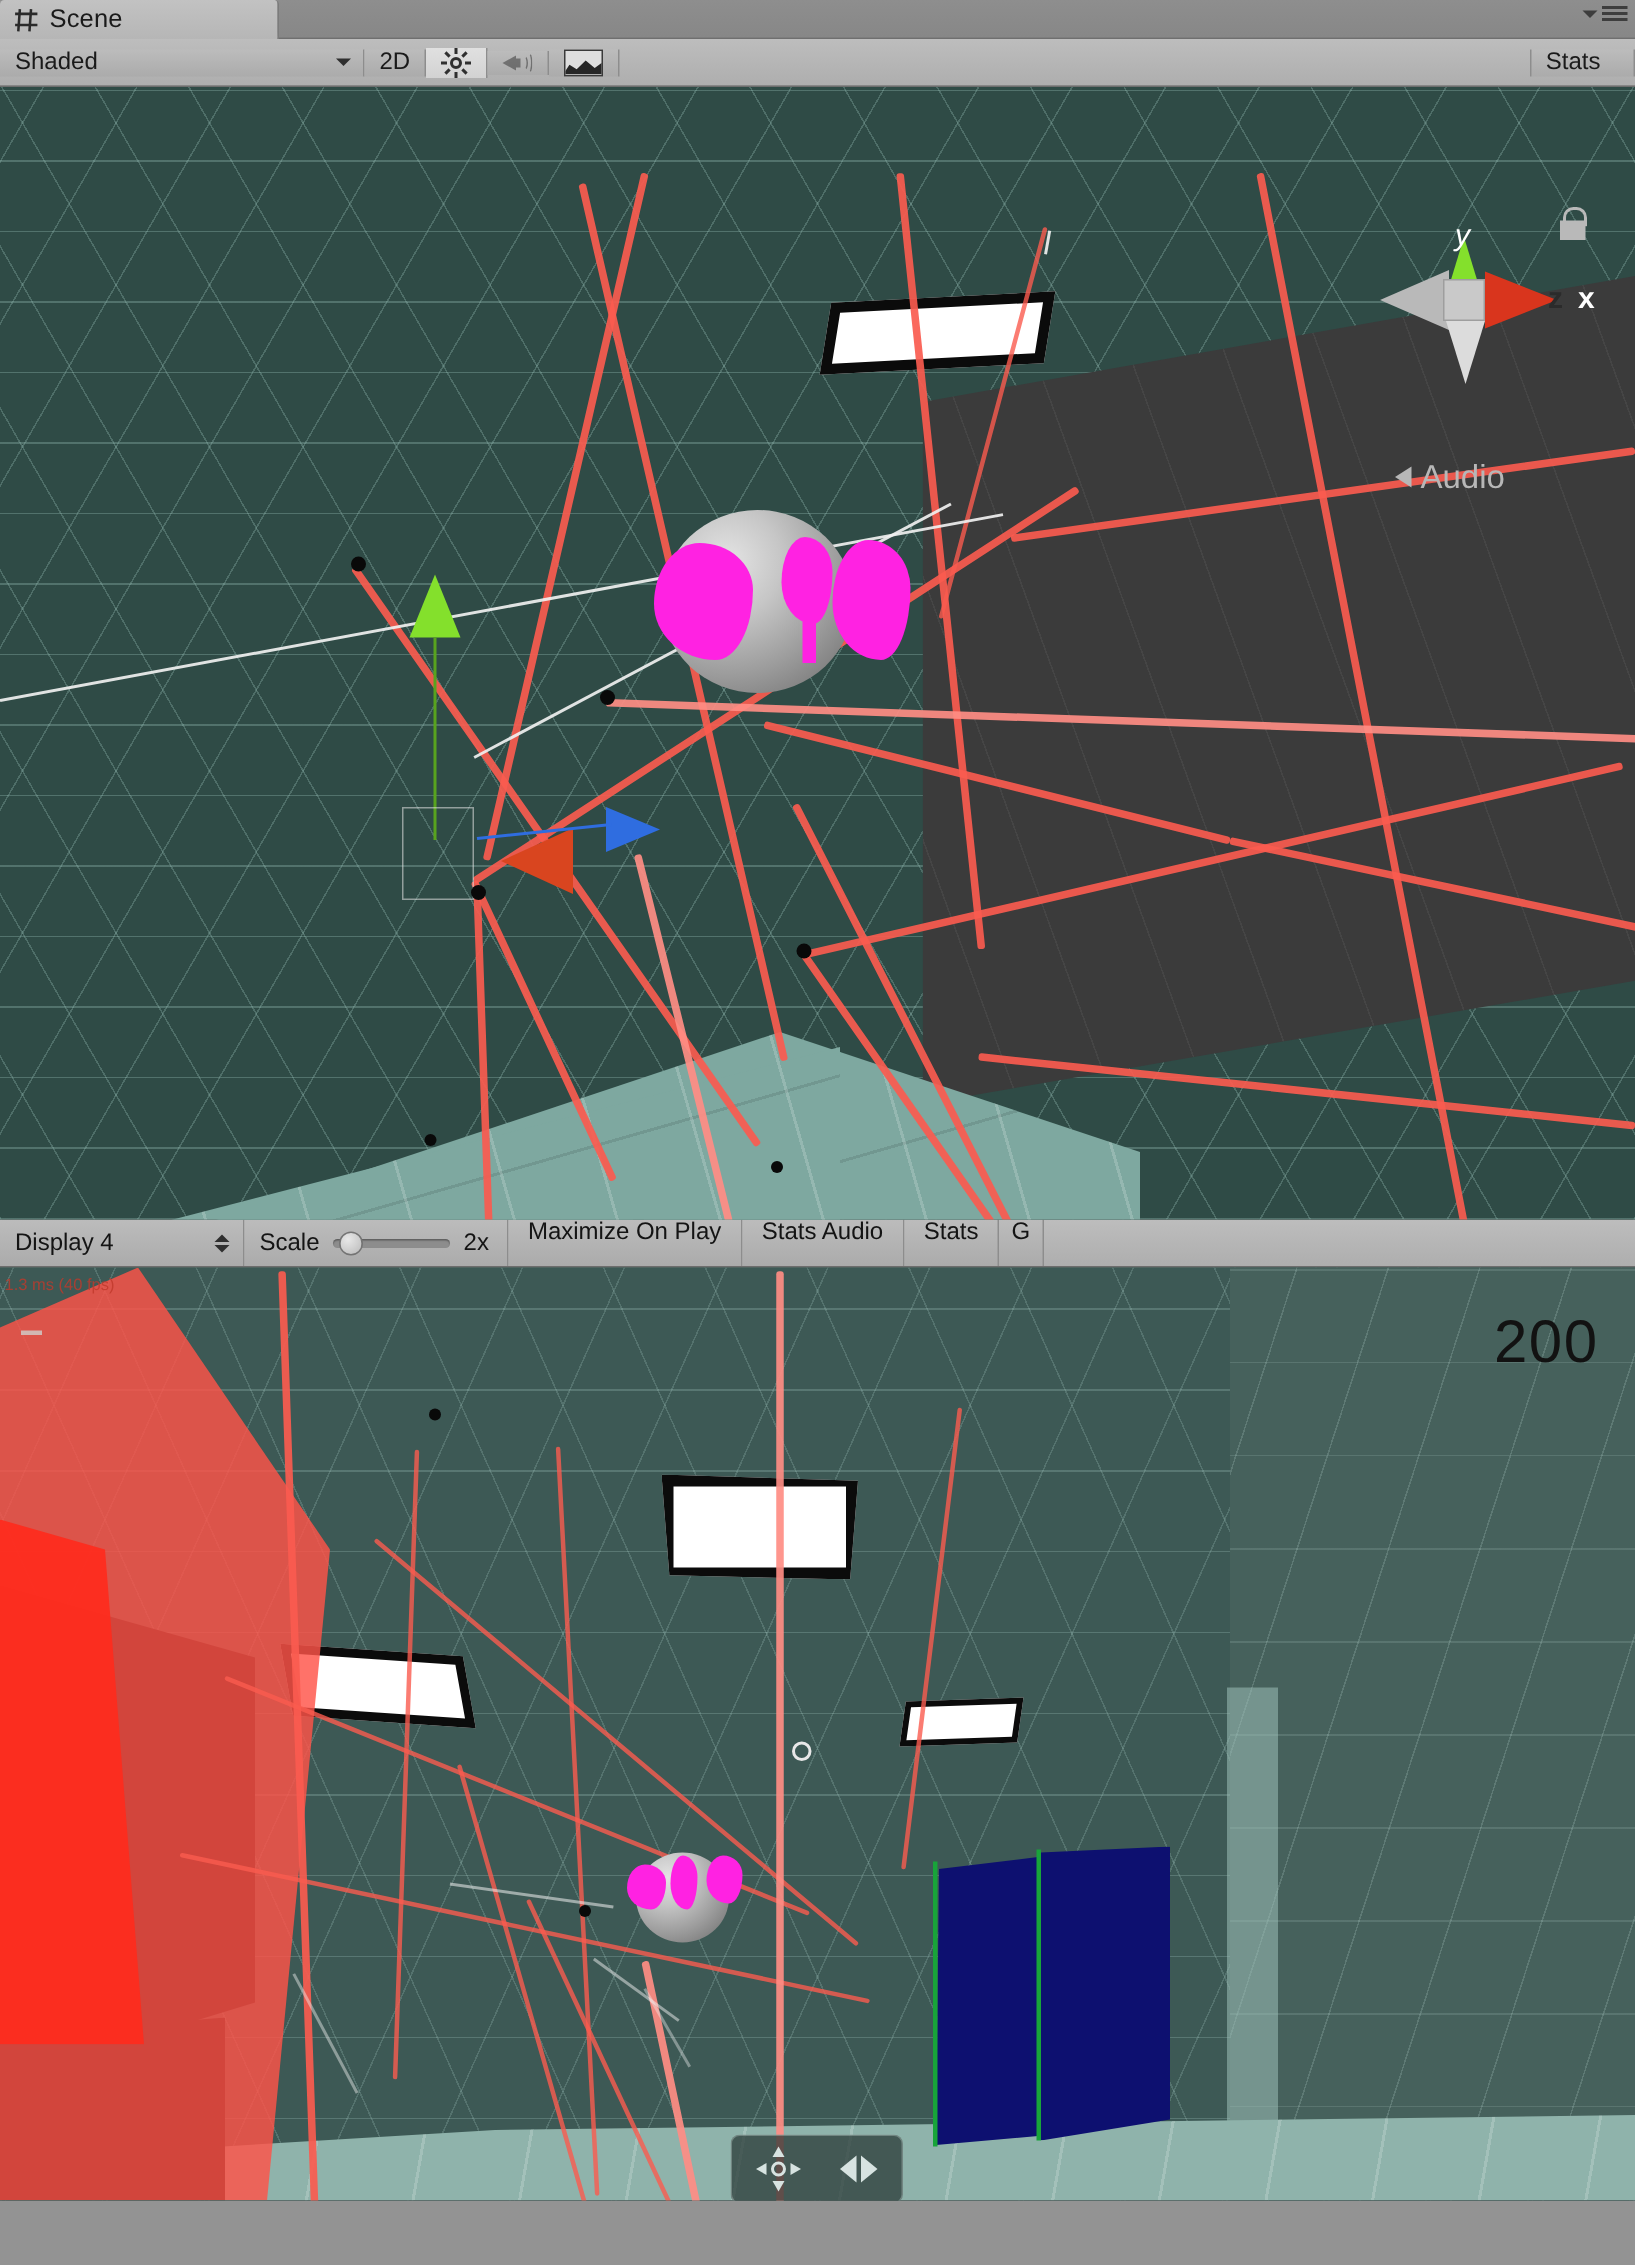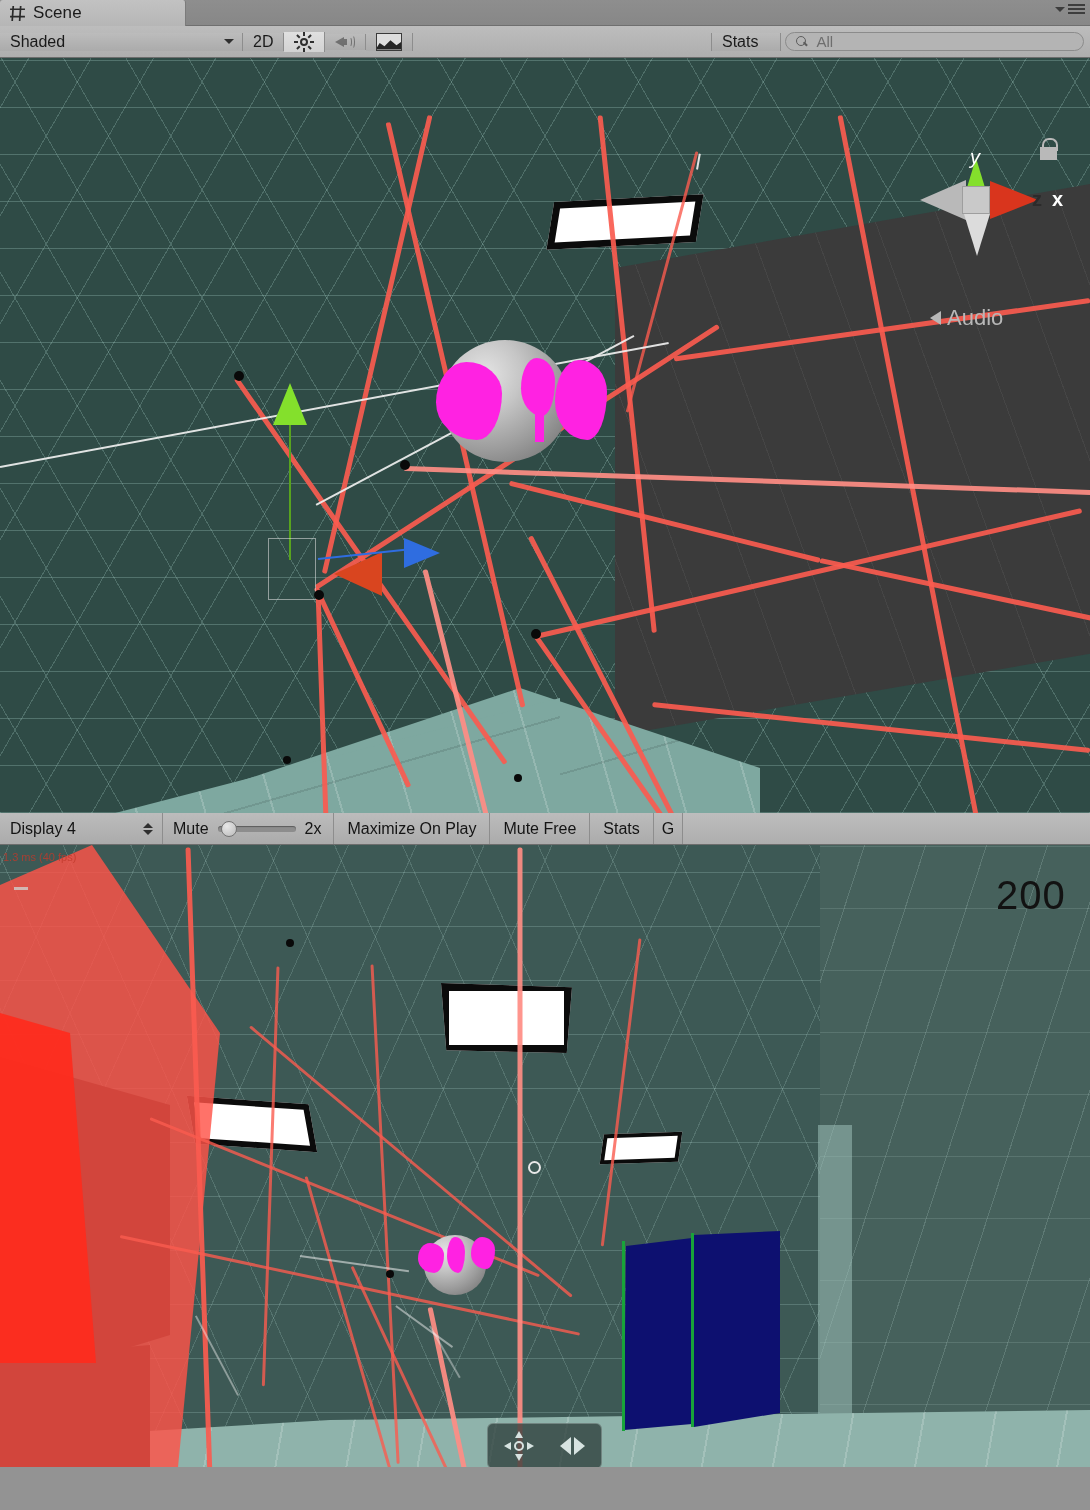--- a/index.html
+++ b/index.html
@@ -141,21 +141,21 @@
     background: linear-gradient(#bcbcbc,#ababab); }
   .updown { display:flex; flex-direction:column; gap:2px; align-items:center; }
   .updown .u { width:0;height:0;border-left:5px solid transparent;border-right:5px solid transparent;border-bottom:5px solid #2f2f2f; }
   .updown .d { width:0;height:0;border-left:5px solid transparent;border-right:5px solid transparent;border-top:5px solid #2f2f2f; }
   .g-scale { display:flex; align-items:center; gap:9px; padding:0 12px 0 10px;
      border-right:1px solid #8d8d8d; background:linear-gradient(#bcbcbc,#ababab); }
   .slider { position:relative; width:78px; height:16px; display:flex; align-items:center; }
   .slider .track { width:100%; height:6px; border-radius:3px; background:#8d8d8d; box-shadow: inset 0 1px 1px rgba(0,0,0,.35); }
   .slider .knob { position:absolute; left:0; width:16px; height:16px; border-radius:50%;
      background: radial-gradient(circle at 35% 30%, #e8e8e8, #b9b9b9); border:1px solid #747474; }
-  .g-btn { display:flex; align-items:center; padding:0 13px; border-right:1px solid #8d8d8d;
+  .g-btn { display:flex; align-items:flex-start; padding:0 13px; border-right:1px solid #8d8d8d;
      background: linear-gradient(#bcbcbc,#ababab); white-space:nowrap; }
 
   .score { position:absolute; color:#121212; font-size:40px; letter-spacing:1px; }
   .fps { position:absolute; color:#c0392b; font-size:11px; opacity:.8; }
   .dash { position:absolute; width:14px; height:3px; background:#cfd8d6; opacity:.75; }
   .touchbar { position:absolute; display:flex; align-items:center; gap:26px;
      padding:7px 16px; border-radius:6px; background:rgba(38,52,50,.72); border:1px solid rgba(200,220,216,.35); }
   .dpad { position:relative; width:30px; height:30px; }
   .dpad .c { position:absolute; left:10px; top:10px; width:10px; height:10px; border:2px solid #d7e3e1; border-radius:50%; }
   .dpad .a { position:absolute; width:0; height:0; }
@@ -223,25 +223,20 @@
       <div class="tb-btn">
         <span class="ico-img"></span>
       </div>
       <div class="tb-btn">
         <span class="caret"></span>
       </div>
       <div class="spacer"></div>
       <div class="gizmos-pop">
         <span>Stats</span>
         <span class="caret"></span>
-      </div>
-      <div class="search">
-        <span class="mag"></span>
-        <span class="caret" style="border-top-color:#6e6e6e"></span>
-        <span>All</span>
       </div>
     </div>
 
     <div class="viewport" style="height:755px">
       <div class="vp-bg"></div>
 
       <div class="wall-dark" style="left:615px; top:118px; width:520px; height:560px; clip-path:polygon(0 92px, 520px 0, 520px 470px, 0 560px);"></div>
 
       <div class="floor" style="left:0; top:590px; width:760px; height:170px; clip-path:polygon(130px 170px, 520px 40px, 760px 120px, 760px 170px);"></div>
       <div class="floor" style="left:0; top:640px; width:560px; height:120px; clip-path:polygon(96px 120px, 560px 0, 560px 120px);"></div>
@@ -314,32 +309,32 @@
 
     <div class="g-toolbar">
       <div class="g-field" style="width:163px">
         <span>Display 4</span>
         <span class="updown">
             <i class="u"></i>
             <i class="d"></i>
           </span>
       </div>
       <div class="g-scale">
-        <span>Mute</span>
+        <span>Scale</span>
         <span class="slider">
           <span class="track"></span>
           <span class="knob" style="left: 3.72px;"></span>
         </span>
         <span>2x</span>
       </div>
       <div class="g-btn">
         <span>Maximize On Play</span>
       </div>
       <div class="g-btn">
-        <span>Mute Free</span>
+        <span>Stats Audio</span>
       </div>
       <div class="g-btn">
         <span>Stats</span>
       </div>
       <div class="g-btn" style="padding:0 8px">
         <span>G</span>
       </div>
     </div>
 
     <div class="viewport" style="height:622px">

